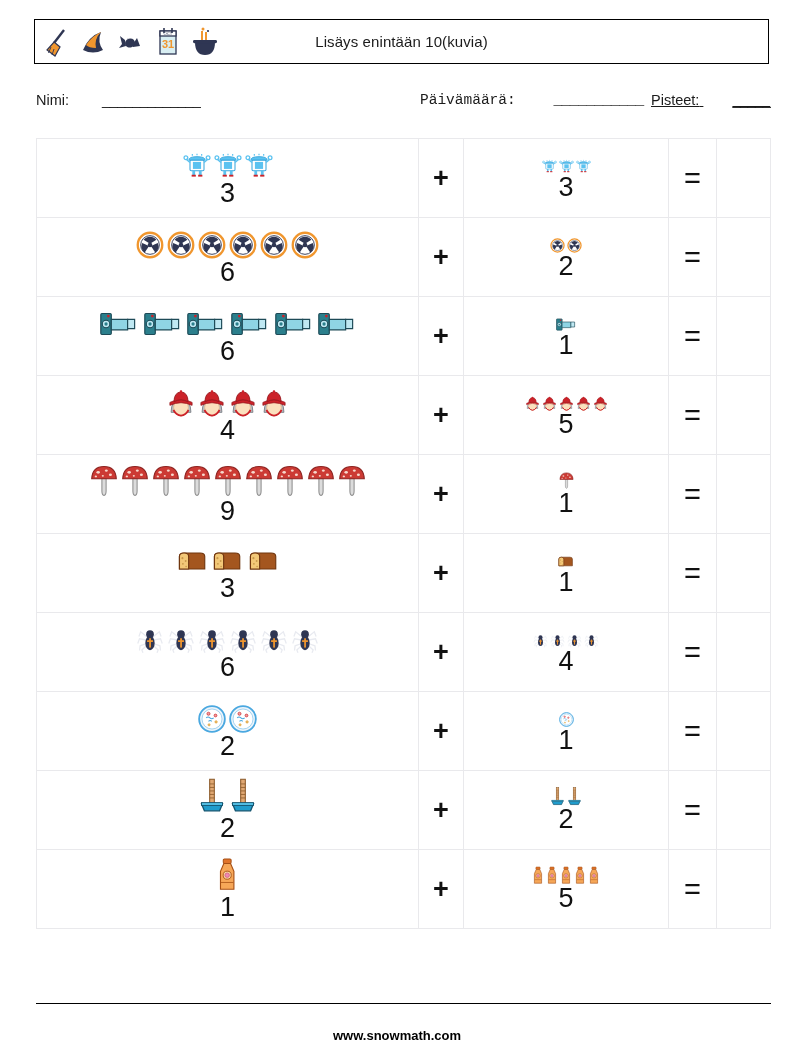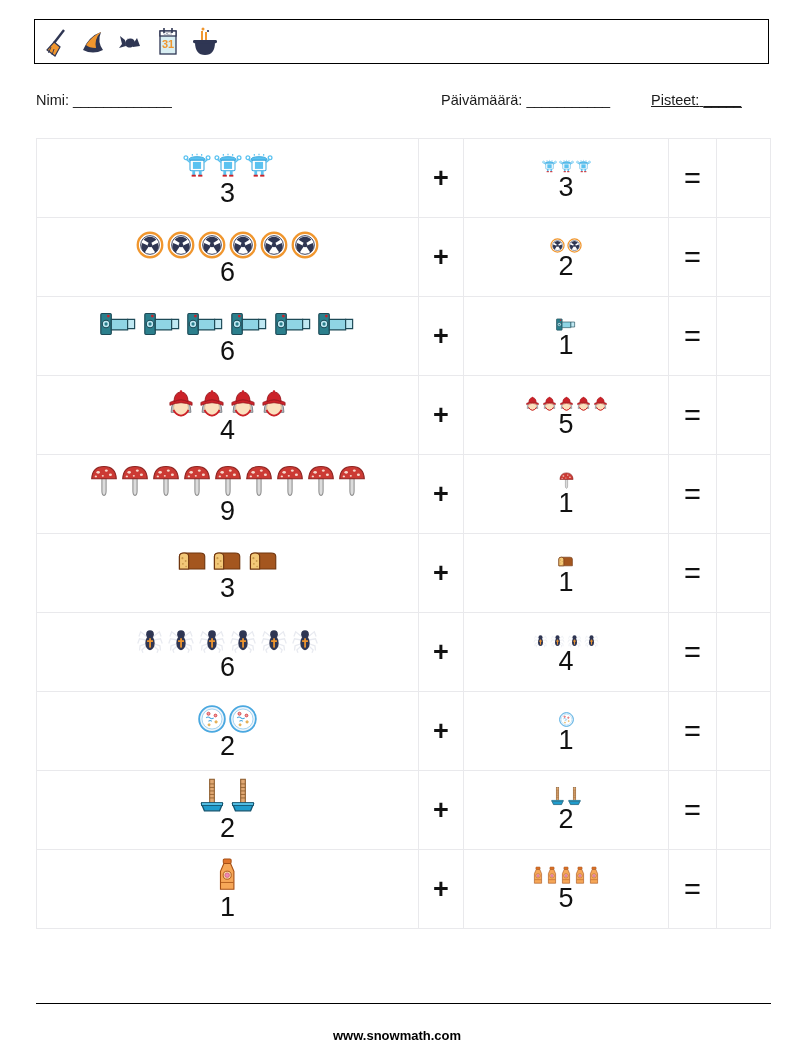--- a/index.html
+++ b/index.html
@@ -56,23 +56,23 @@
   .info-row {
     position: absolute;
     left: 36px;
     top: 92px;
     width: 735px;
     height: 22px;
     font-size: 14.5px;
     color: #1b1b1b;
   }
   .info-left { position: absolute; left: 0; top: 0; white-space: nowrap; }
-  .info-mid  { position: absolute; left: 405px; top: 0; white-space: nowrap; }
+  .info-mid  { position: absolute; left: 384px; top: 0; white-space: nowrap; font-family: Liberation Mono, monospace; }
   .info-right{ position: absolute; left: 615px; top: 0; white-space: nowrap; text-decoration: underline; }
-  .blank-line { letter-spacing: -0.5px; }
+  .blank-line { letter-spacing: -0.5px; margin-left: 29px; }
 
   
   .table {
     position: absolute;
     left: 36px;
     top: 138px;
     width: 734px;
     border-collapse: collapse;
     table-layout: fixed;
   }
@@ -177,20 +177,21 @@
       <span>
         <svg class="hicon" viewBox="0 0 30 32">
           <path d="M5 16 Q5 29 15 29 Q25 29 25 16 Z" fill="#2f3653"></path>
           <rect x="3" y="14" width="24" height="3.2" rx="1.4" fill="#2f3653"></rect>
           <path d="M12 14 L12 5 M16 14 L16 6" stroke="#f0962e" stroke-width="2"></path>
           <circle cx="13" cy="3" r="1.5" fill="#f0962e"></circle>
           <circle cx="18" cy="5" r="1.1" fill="#2f3653"></circle>
         </svg>
       </span>
     </div>
+    <div class="header-title">Lisäys enintään 10(kuvia)</div>
   </div>
 
   <div class="info-row">
     <span class="info-left"><span>Nimi:</span> <span class="blank-line">_____________</span></span>
     <span class="info-mid"><span>Päivämäärä:</span> <span class="blank-line">___________</span></span>
     <span class="info-right"><span>Pisteet:</span> <span class="blank-line">_____</span></span>
   </div>
 
   <table class="table">
     <colgroup>

